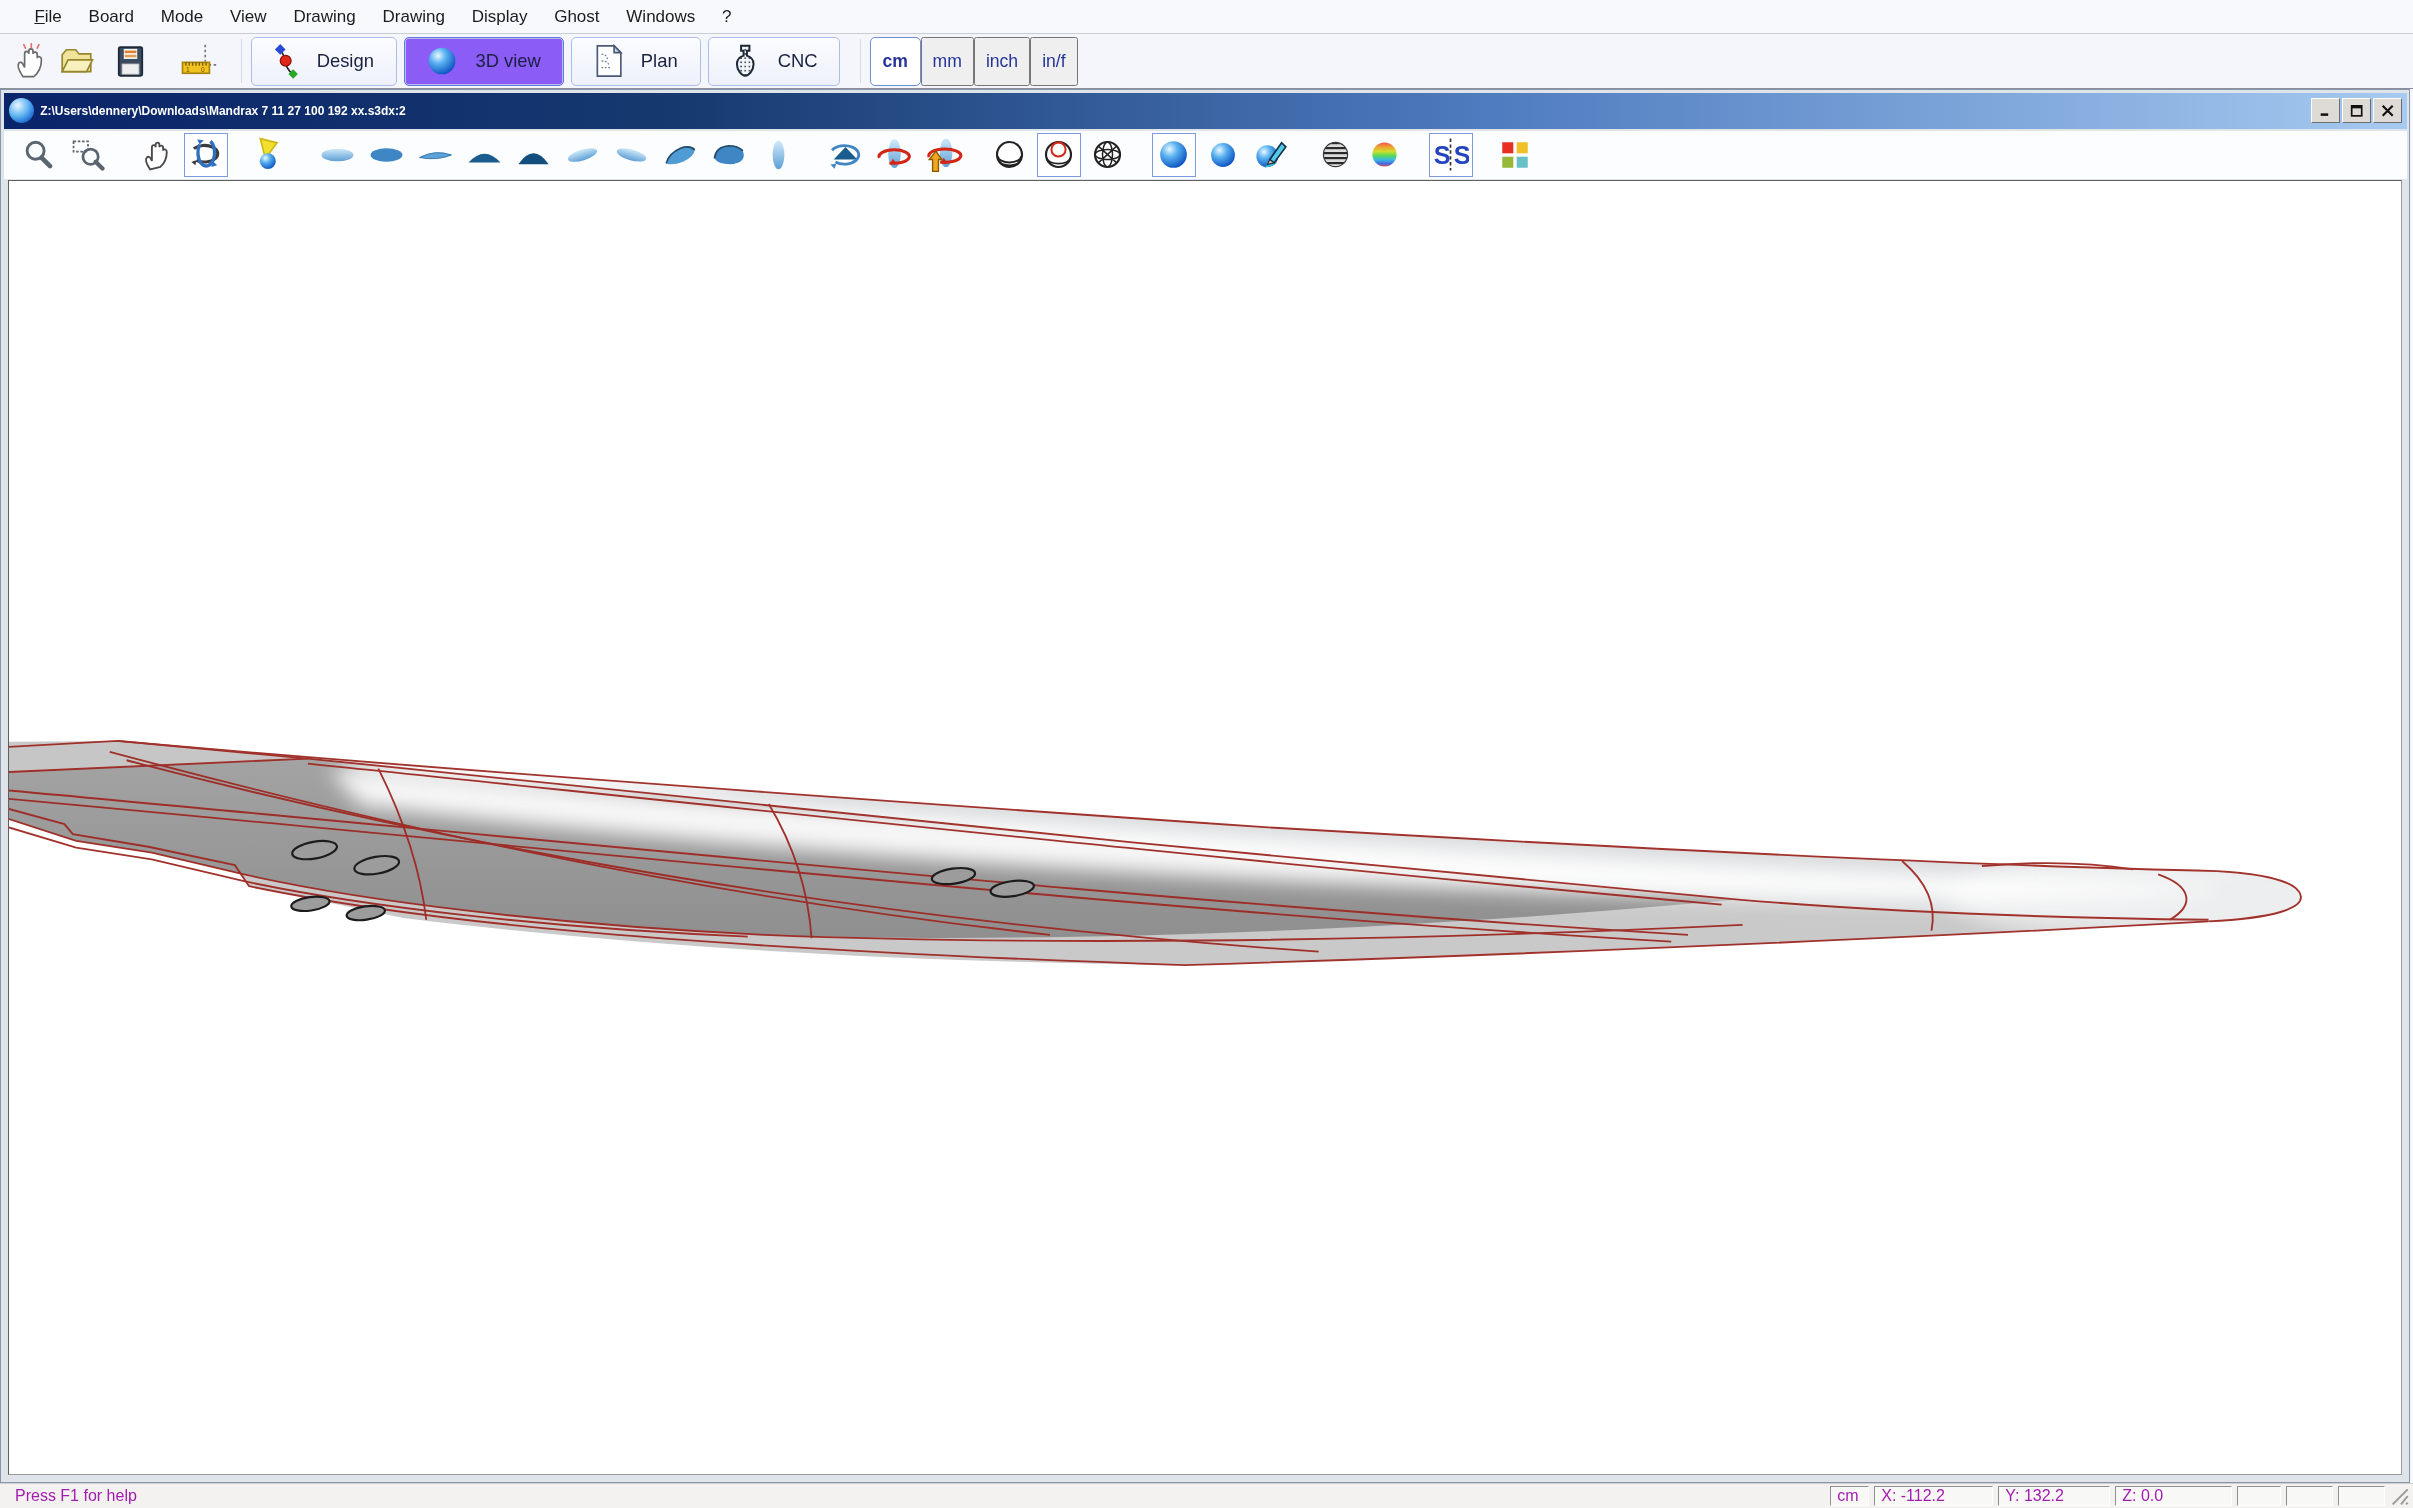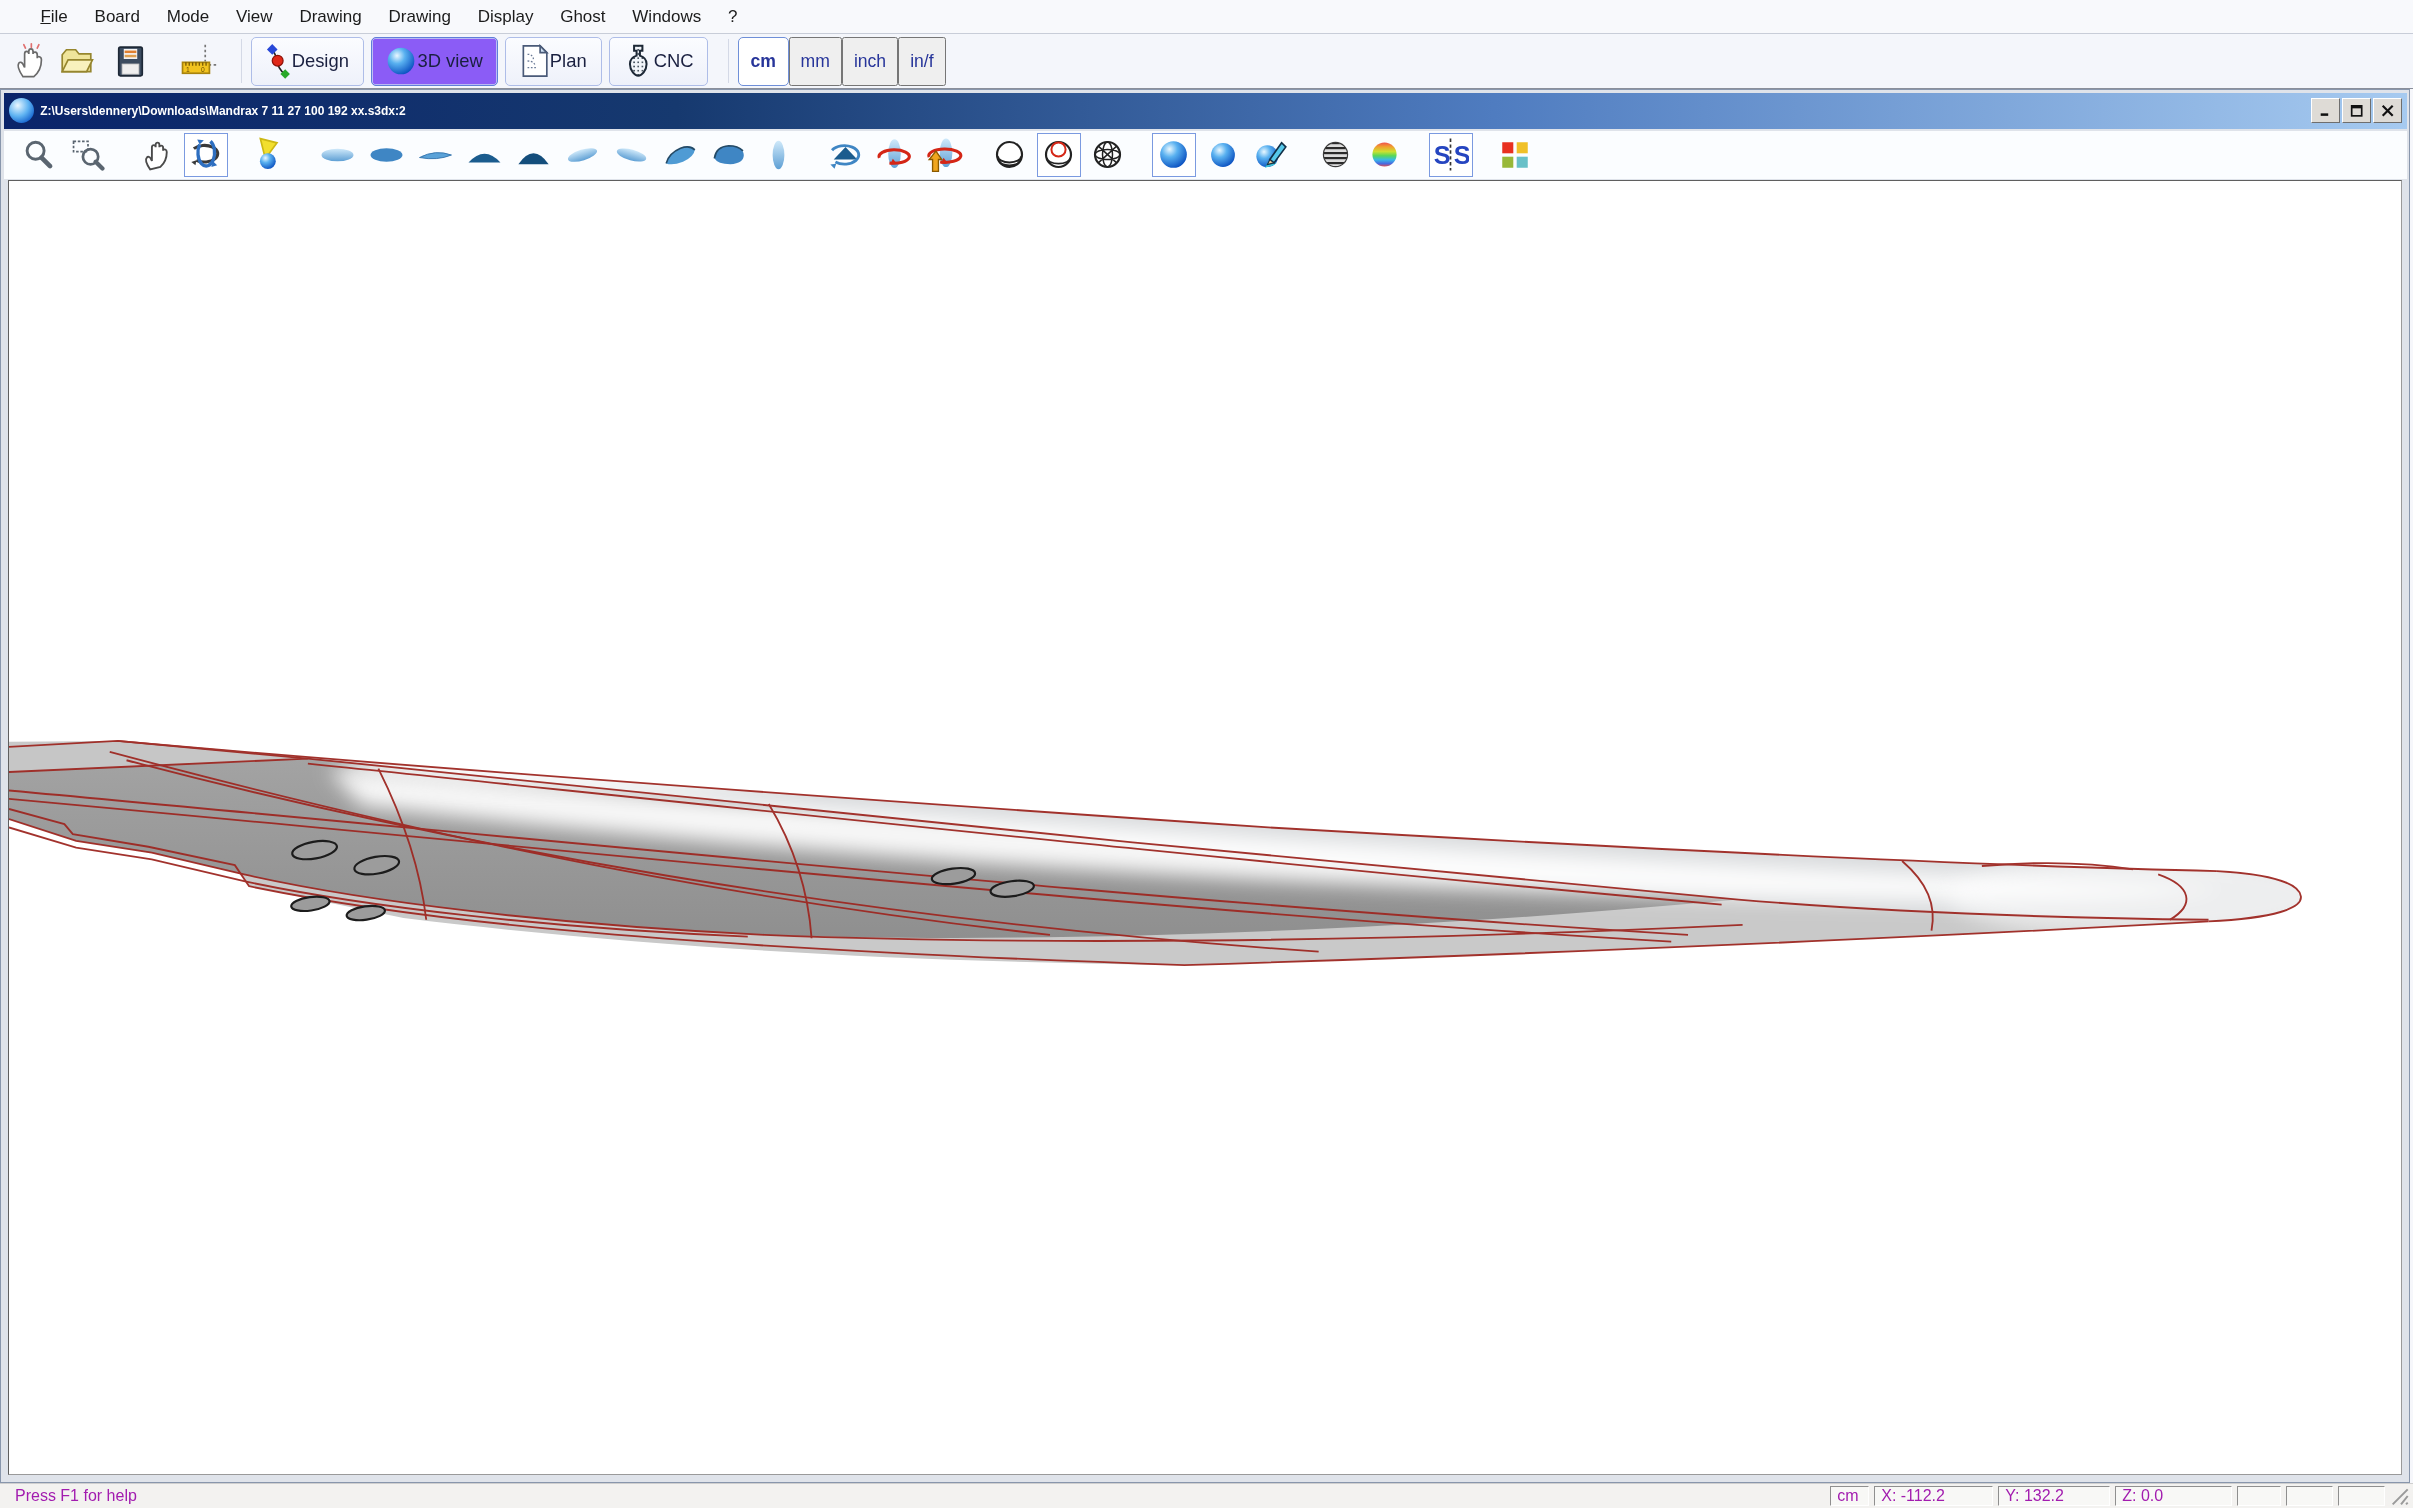--- a/index.html
+++ b/index.html
@@ -1,30 +1,30 @@
 <!DOCTYPE html>
 <html style="font-size:13.4px"><head>
 <meta charset="utf-8">
 <style>
   *{box-sizing:border-box;margin:0;padding:0}
   html,body{width:2413px;height:1508px;overflow:hidden;background:#f6f7fb;
     font-family:"Liberation Sans","DejaVu Sans",sans-serif;-webkit-font-smoothing:antialiased}
   #app{position:relative;width:2413px;height:1508px;background:#f6f7fb}
 
   
-  .menubar{height:34px;display:flex;align-items:center;padding-left:27px;background:#f8f9fc;border-bottom:0.8px solid #c8cdd8}
+  .menubar{height:34px;display:flex;align-items:center;padding-left:21px;background:#f8f9fc;border-bottom:0.8px solid #c8cdd8}
   .menu-item{padding:0 13.4px;font-size:17px;color:#1c1c1c;cursor:default;white-space:nowrap}
   .menu-item.first-underline{display:inline-block}
   .menu-item.first-underline::first-letter{text-decoration:underline}
 
   
   .toolbar{height:55px;display:flex;align-items:center;background:#f4f6fb;border-bottom:1.7px solid #8a8f9a;padding-left:10px}
   .tb-ic{width:40px;height:40px;display:flex;align-items:center;justify-content:center;border-radius:3.4px}
   .tb-sep{width:1.7px;height:44px;background:#d4d9e6;margin:0 8.4px}
-  .mode-btn{height:49px;display:flex;align-items:center;gap:1px;padding:0 14px;margin-right:7.5px;
+  .mode-btn{height:49px;display:flex;align-items:center;gap:18px;padding:0 22px;margin-right:7.5px;
     border:1.7px solid #aebde8;border-radius:5px;background:linear-gradient(#fbfcff,#eef1fa);
     font-size:18.4px;color:#1a2040}
   .mode-btn.active{border:1.7px solid #5f7fd8;background:#8b5cf6;box-shadow:0 0 0 0.8px #c9d6f5 inset}
   .unit-btn{font-size:17.6px;color:#27359a;padding:0 10px;height:49px;display:flex;align-items:center}
   .unit-btn.active{border:1.7px solid #6f8fd8;border-radius:5px;background:#fff;font-weight:bold;padding:0 11.7px}
 
   
   .child{position:absolute;left:0;top:89px;width:2410px;height:1394px;background:#dfe3ea;
     border:1.7px solid #8896ac;display:flex;flex-direction:column}
   .titlebar{height:37px;margin:2.5px 2.5px 0 2.5px;display:flex;align-items:center;padding:0 5px;

